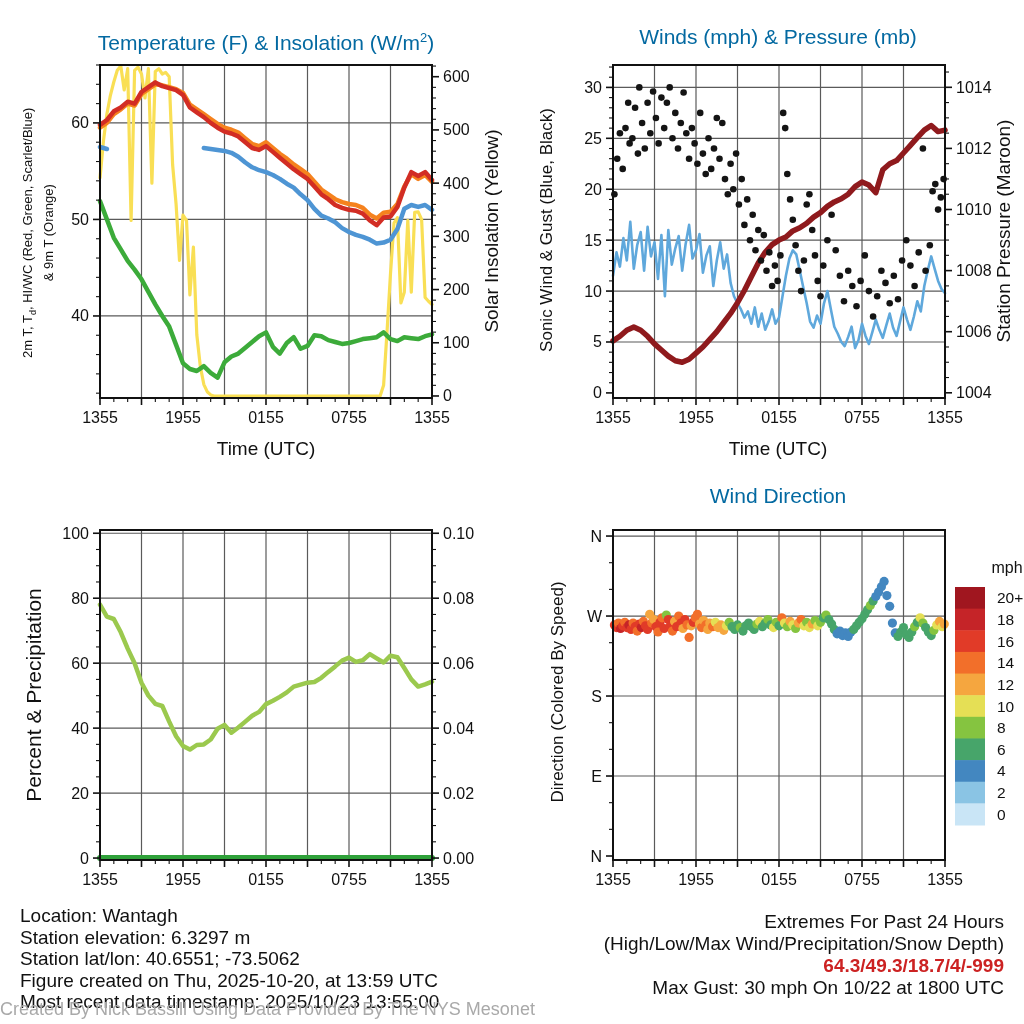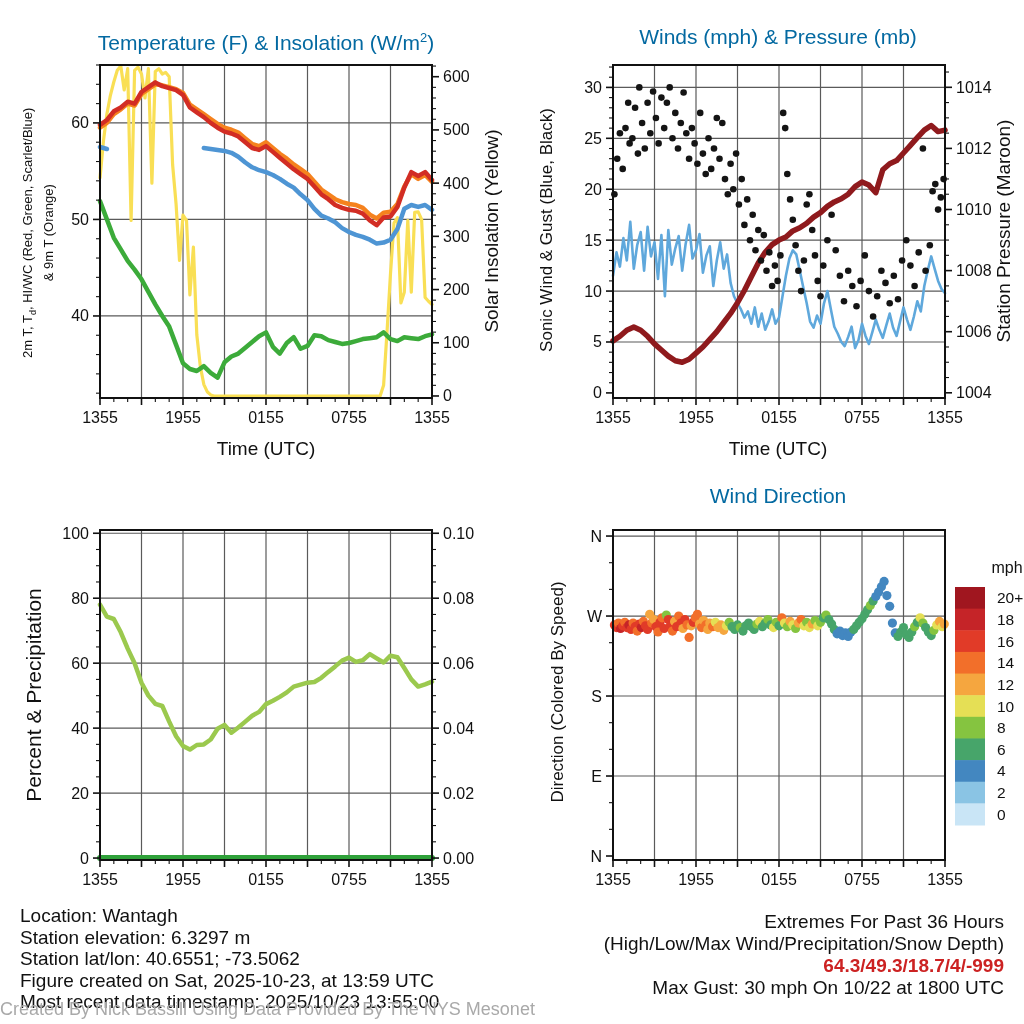--- a/index.html
+++ b/index.html
@@ -694,25 +694,25 @@
   <div class="rot big" style="left:312px;top:220px">Solar Insolation (Yellow)</div>
   <div class="rot mid" style="left:367px;top:220px">Sonic Wind &amp; Gust (Blue, Black)</div>
   <div class="rot big" style="left:824px;top:220px">Station Pressure (Maroon)</div>
   <div class="rot huge" style="left:-146px;top:683px">Percent &amp; Precipitation</div>
   <div class="rot mid" style="left:378px;top:682px">Direction (Colored By Speed)</div>
 
   <div id="footer-left">
     <div class="fline">Location: Wantagh</div>
     <div class="fline">Station elevation: 6.3297 m</div>
     <div class="fline">Station lat/lon: 40.6551; -73.5062</div>
-    <div class="fline">Figure created on Sat, 2025-10-23, at 13:59 UTC</div>
+    <div class="fline">Figure created on Thu, 2025-10-20, at 13:59 UTC</div>
     <div class="fline">Most recent data timestamp: 2025/10/23 13:55:00</div>
   </div>
 
   <div id="footer-right">
-    <div class="fline">Extremes For Past 36 Hours</div>
+    <div class="fline">Extremes For Past 24 Hours</div>
     <div class="fline">(High/Low/Max Wind/Precipitation/Snow Depth)</div>
     <div class="fline extreme" id="extreme-values" style="color: rgb(204, 34, 34);">64.3/49.3/18.7/4/-999</div>
     <div class="fline">Max Gust: 30 mph On 10/22 at 1800 UTC</div>
   </div>
 
   <div id="attribution">Created By Nick Bassill Using Data Provided By The NYS Mesonet</div>
 </div>
 
 </body></html>

